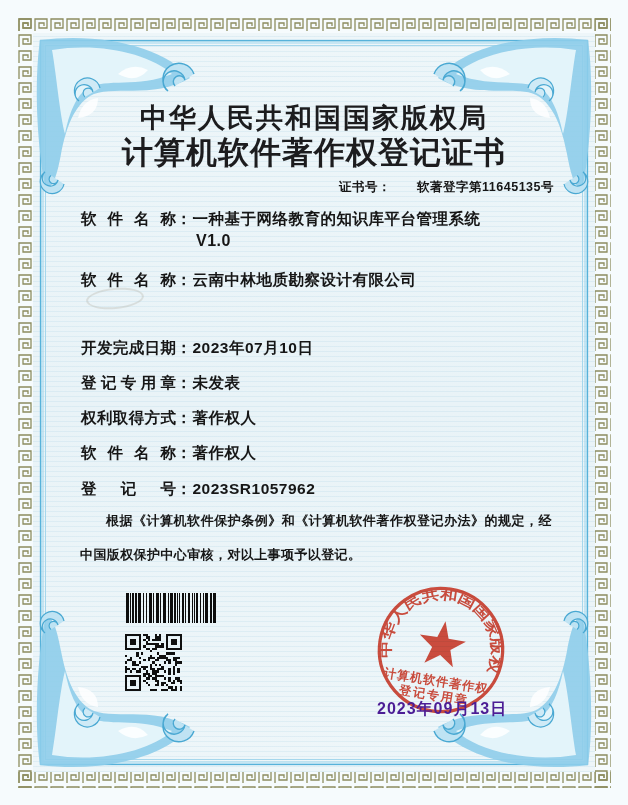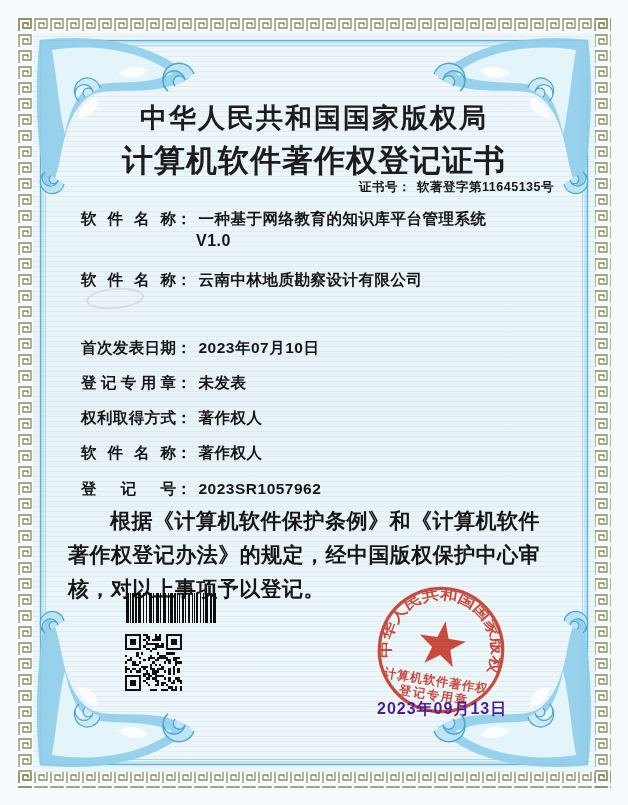--- a/index.html
+++ b/index.html
@@ -16,35 +16,35 @@
       linear-gradient(180deg,#eef6f9 0%,#e9f3f7 50%,#eef6f9 100%);
   }
   .border-svg{position:absolute;left:0;top:0;}
   .abs{position:absolute;}
   .authority{
     left:40px;right:40px;top:100px;text-align:center;
     font-family:"Liberation Serif","DejaVu Serif",serif;
     font-weight:bold;font-size:27px;letter-spacing:2px;color:#1c1c1e;
   }
   .cert-title{
-    left:40px;right:40px;top:140px;text-align:center;
+    left:40px;right:40px;top:132px;text-align:center;
     font-family:Liberation Serif, serif;
     font-weight:bold;font-size:31px;letter-spacing:1px;color:#1c1c1e;
   }
   .cert-no{
     top:179px;right:74px;font-size:12.5px;font-weight:bold;letter-spacing:.5px;
   }
-  .cert-no .v{margin-left:6px;}
+  .cert-no .v{margin-left:26px;}
   .field{left:81px;font-size:15.5px;font-weight:bold;white-space:nowrap;}
   .field .lbl{display:inline-block;width:95px;text-align:justify;text-align-last:justify;}
   .field .colon{display:inline-block;}
-  .field .val{margin-left:7px;letter-spacing:.5px;}
+  .field .val{margin-left:1px;letter-spacing:.5px;}
   .val2{left:196px;font-size:16px;font-weight:bold;letter-spacing:.5px;}
   .statement{
-    left:68px;top:504px;width:472px;font-size:21px;font-weight:bold;
+    left:80px;top:504px;width:472px;font-size:13px;font-weight:bold;
     line-height:34px;text-align:justify;text-indent:2em;letter-spacing:.4px;
   }
   .watermark{
     left:86px;top:288px;width:54px;height:17px;border:2px solid rgba(175,172,160,.30);
     border-radius:50%;transform:rotate(-5deg);
   }
   .date{
     left:377px;top:699px;font-size:16px;font-weight:bold;letter-spacing:1px;color:#4c1d95;
   }
   .seal-wrap{left:373px;top:582px;width:136px;height:136px;mix-blend-mode:multiply;opacity:.92;}
@@ -98,21 +98,21 @@
 <div class="abs field" style="top:209px">
   <span class="lbl">软件名称</span><span class="colon">：</span><span class="val">一种基于网络教育的知识库平台管理系统</span>
 </div>
 <div class="abs val2" style="top:232px">V1.0</div>
 
 <div class="abs field" style="top:270px">
   <span class="lbl">软件名称</span><span class="colon">：</span><span class="val">云南中林地质勘察设计有限公司</span>
 </div>
 
 <div class="abs field" style="top:338px">
-  <span class="lbl">首次发表日期</span><span class="colon">：</span><span class="val">2023年07月10日</span>
+  <span class="lbl">开发完成日期</span><span class="colon">：</span><span class="val">2023年07月10日</span>
 </div>
 
 <div class="abs field" style="top:373px">
   <span class="lbl">登记专用章</span><span class="colon">：</span><span class="val">未发表</span>
 </div>
 
 <div class="abs field" style="top:408px">
   <span class="lbl">权利取得方式</span><span class="colon">：</span><span class="val">著作权人</span>
 </div>
 

